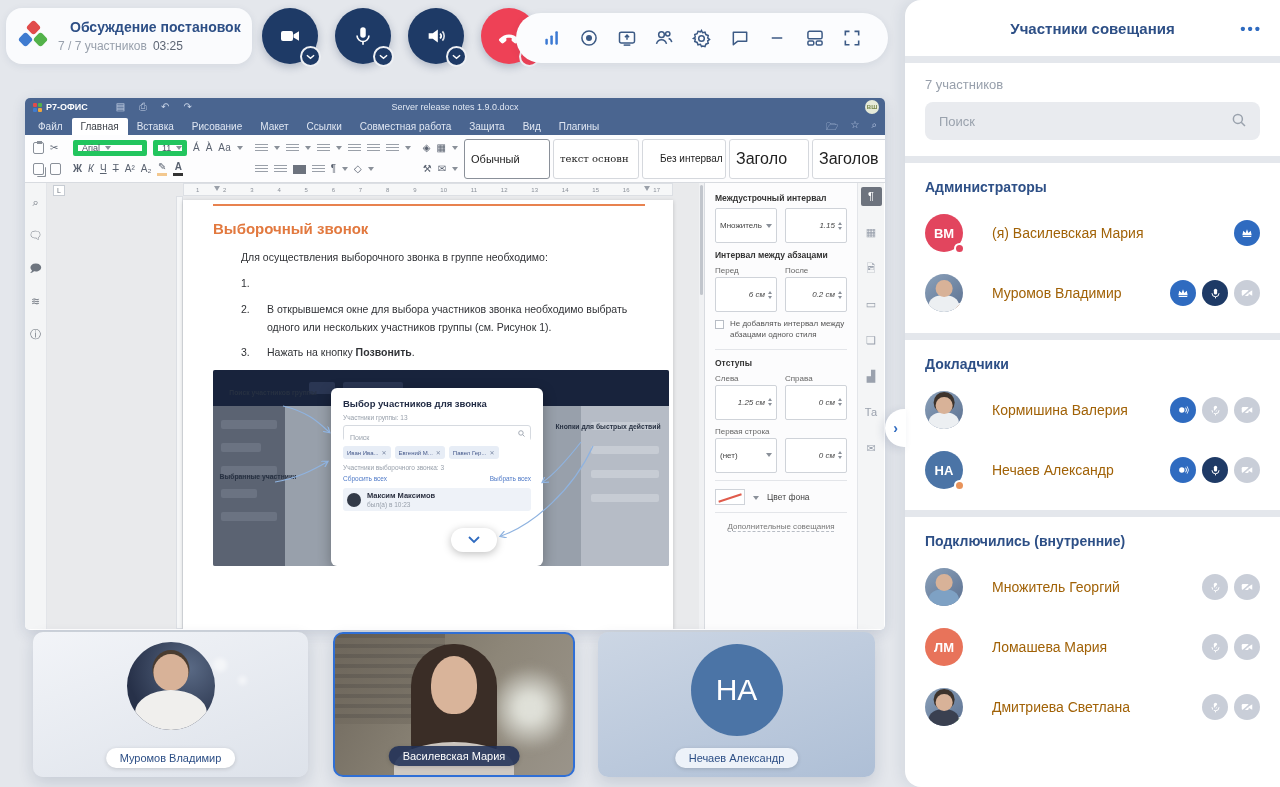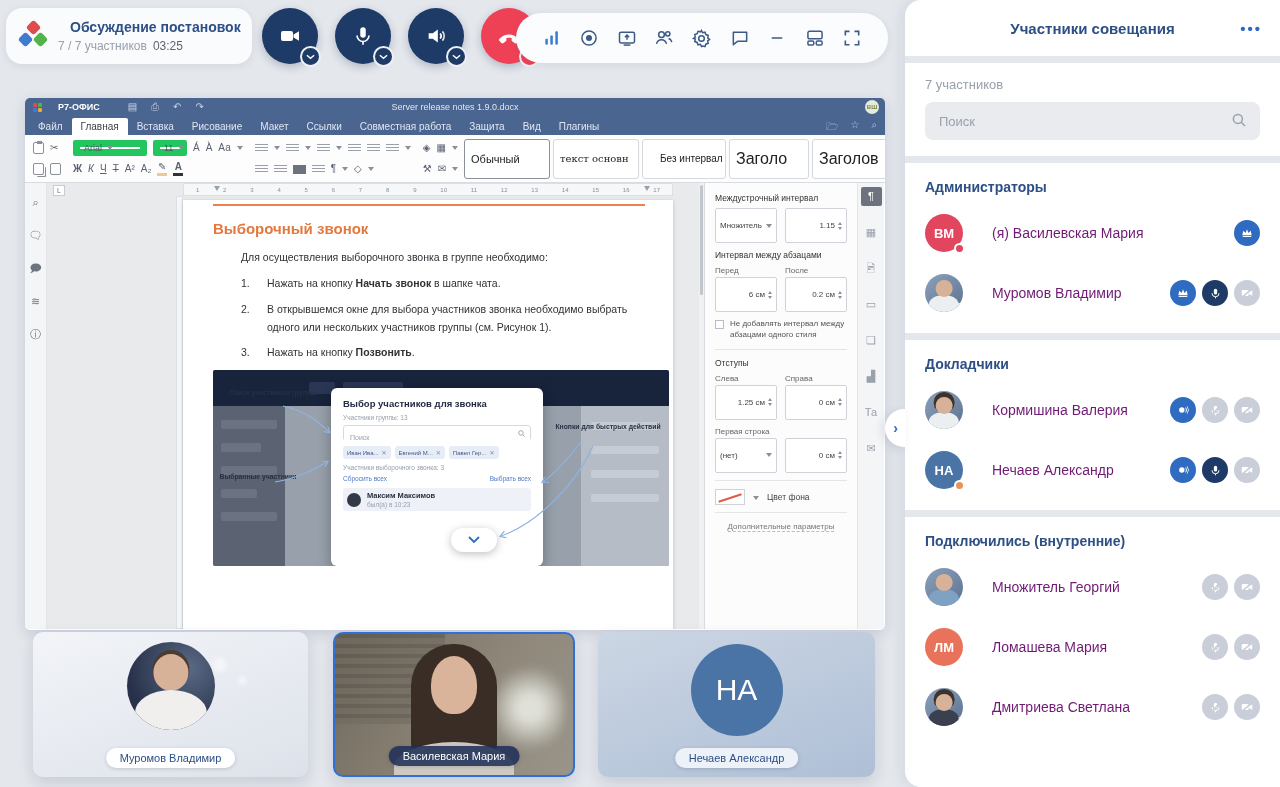--- a/index.html
+++ b/index.html
@@ -46,42 +46,42 @@
   .sb-search input::placeholder{color:#9aa2ad;}
   .sb-search .mag{position:absolute;right:12px;top:9px;}
   .sb-section{padding:16px 20px 18px;}
   .sb-sec-title{font-size:14px;font-weight:bold;color:#2d4f86;margin-bottom:16px;}
   .mrow{display:flex;align-items:center;height:44px;margin-bottom:16px;gap:15px;}
   .mrow:last-child{margin-bottom:0;}
   .avatar{width:38px;height:38px;border-radius:50%;position:relative;flex:0 0 auto;
     display:flex;align-items:center;justify-content:center;color:#fff;font-size:13px;font-weight:bold;}
   .avatar .dot{position:absolute;right:-2px;bottom:-2px;width:11px;height:11px;border-radius:50%;border:2px solid #fff;}
   .dot.orange{background:#e8935a;} .dot.green{background:#67b346;} .dot.red{background:#e2455e;}
-  .mname{flex:1;margin-left:14px;font-size:14px;color:#701a75;white-space:nowrap;overflow:hidden;}
+  .mname{flex:1;margin-left:14px;font-size:14px;color:#a16207;white-space:nowrap;overflow:hidden;}
   .badges{display:flex;gap:6px;}
   .bdg{width:26px;height:26px;border-radius:50%;display:flex;align-items:center;justify-content:center;cursor:pointer;}
   .bdg.blue{background:#2f6bc0;} .bdg.navy{background:#1e3a66;} .bdg.gray{background:#c9ced8;}
   
   .pa{overflow:hidden;background:linear-gradient(140deg,#8ba1ba,#5c7191);}
   .pa::before{content:"";position:absolute;top:16%;left:50%;transform:translateX(-50%);width:44%;height:44%;border-radius:50%;background:#d8b298;z-index:2;}
   .pa::after{content:"";position:absolute;top:56%;left:50%;transform:translateX(-50%);width:80%;height:52%;border-radius:50% 50% 0 0;background:#eceff2;z-index:1;}
   .pa.blueshirt::after{background:#7ea1c4;}
   .pa.darkshirt::after{background:#3a4050;}
   .pa.hair::before{box-shadow:0 -3px 0 2px #3d332c;}
   .av-red{background:#e2455e;} .av-blue{background:#4b74a6;} .av-orange{background:#e8735a;}
 
   .collapse-tab{left:885px;top:409px;width:21px;height:38px;background:#fff;border-radius:19px 0 0 19px;
     box-shadow:-3px 2px 8px rgba(30,50,90,.12);display:flex;align-items:center;justify-content:center;
     color:#2f6bc0;font-size:14px;font-weight:bold;cursor:pointer;z-index:5;}
 
   
   .editor{left:25px;top:98px;width:860px;height:532px;background:#fff;border-radius:5px;overflow:hidden;
     box-shadow:0 4px 14px rgba(30,50,90,.15);font-family:"Liberation Sans",sans-serif;}
   .ed-titlebar{height:18px;background:#4a6590;display:flex;align-items:center;padding:0 8px;position:relative;}
-  .ed-logo{display:flex;align-items:center;gap:16px;}
+  .ed-logo{display:flex;align-items:center;gap:4px;}
   .ed-logo .pin{width:9px;height:9px;position:relative;}
   .ed-logo .pin i{position:absolute;width:4px;height:4px;border-radius:1px;}
   .pin .p1{background:#e14b4b;left:0;top:0;} .pin .p2{background:#53b24a;right:0;top:0;}
   .pin .p3{background:#3f7bd0;left:0;bottom:0;} .pin .p4{background:#f0a73c;right:0;bottom:0;}
   .ed-appname{font-size:9px;font-weight:bold;color:#fff;}
   .ed-tb-icons{display:flex;gap:14px;margin-left:28px;color:#c6d2e6;font-size:10px;}
   .ed-tb-icons span{cursor:pointer;line-height:18px;}
   .ed-doctitle{position:absolute;left:0;right:0;text-align:center;font-size:9px;color:#dfe6f2;pointer-events:none;}
   .ed-user{position:absolute;right:6px;top:2px;width:14px;height:14px;border-radius:50%;background:#e6ead9;
     color:#77864a;font-size:6px;font-weight:bold;display:flex;align-items:center;justify-content:center;cursor:pointer;}
@@ -94,21 +94,21 @@
   .ed-toolbar{height:48px;border-bottom:1px solid #d8dbe0;display:flex;align-items:stretch;background:#fdfdfe;padding:2px 4px;}
   .tb-col{display:flex;flex-direction:column;justify-content:space-evenly;padding:0 4px;}
   .tb-row{display:flex;align-items:center;gap:6px;height:20px;}
   .tb-sep{width:1px;background:#e3e5e9;margin:3px 2px;}
   .gi{font-size:10px;color:#5a6270;cursor:pointer;line-height:1;}
   .gi.b{font-weight:bold;} .gi.i{font-style:italic;} .gi.u{text-decoration:underline;} .gi.s{text-decoration:line-through;}
   .lnicon{width:13px;height:9px;background:repeating-linear-gradient(#9aa0a9 0 1px,transparent 1px 3px);cursor:pointer;}
   .cssbox{width:11px;height:12px;border:1px solid #8a9099;border-radius:2px;position:relative;cursor:pointer;}
   .cssbox.clip::before{content:"";position:absolute;top:-2px;left:3px;width:5px;height:3px;background:#8a9099;}
   .cssbox.copy{box-shadow:2px 2px 0 -1px #fff,3px 3px 0 -1px #8a9099;}
-  .fsel{height:16px;border:7px solid #22c55e;border-radius:2px;display:flex;align-items:center;
+  .fsel{height:16px;border:5px solid #22c55e;border-radius:2px;display:flex;align-items:center;
     font-size:9px;color:#4a5361;padding:0 4px;gap:5px;cursor:pointer;background:#fff;}
   .tri{width:0;height:0;border-left:3px solid transparent;border-right:3px solid transparent;border-top:4px solid #8a9099;}
   .hl-bar{display:inline-block;width:10px;height:3px;background:#f3c88f;margin-top:1px;}
   .fc-bar{display:inline-block;width:10px;height:3px;background:#333;margin-top:1px;}
   .styles-gallery{display:flex;align-items:center;gap:3px;margin-left:auto;padding:2px;}
   .stybox{height:40px;background:#fff;border:1px solid #d5d8dd;border-radius:3px;display:flex;align-items:center;
     justify-content:center;padding:0 6px;cursor:pointer;white-space:nowrap;overflow:hidden;}
   .stybox.sel{border:1px solid #8a9099;}
   .sty-n{font-size:11px;color:#222;width:72px;}
   .sty-serif{font-family:"DejaVu Serif",serif;font-size:10px;color:#222;width:72px;}
@@ -169,26 +169,26 @@
   .p-status{font-size:6.5px;color:#98a0ab;}
   .fig-chevron{position:absolute;left:238px;top:158px;width:46px;height:24px;background:#fff;border-radius:12px;
     box-shadow:0 2px 8px rgba(0,0,0,.25);display:flex;align-items:center;justify-content:center;cursor:pointer;}
   .ann{position:absolute;font-size:6.8px;color:#273142;text-align:center;line-height:1.35;font-weight:bold;}
   .ann-svg{position:absolute;left:0;top:0;width:100%;height:100%;pointer-events:none;}
 
   
   .vscroll{width:5px;background:#f0f1f3;position:relative;}
   .vscroll i{position:absolute;top:2px;left:1px;width:3px;height:110px;background:#c1c5cc;border-radius:2px;}
   .spanel{width:153px;background:#fcfcfd;border-left:1px solid #d8dbe0;padding:10px 10px 0;font-size:8.5px;color:#444;}
-  .sp-title{font-weight:normal;color:#333;margin-bottom:5px;font-size:8.5px;}
+  .sp-title{font-weight:bold;color:#333;margin-bottom:5px;font-size:8.5px;}
   .sp-row{display:flex;gap:8px;margin-bottom:7px;}
   .sp-field{flex:1;height:35px;border:1px solid #cfd3d9;border-radius:2px;background:#fff;display:flex;
     align-items:center;justify-content:space-between;padding:0 4px;cursor:pointer;}
   .sp-field .val{font-size:8px;color:#444;}
-  .sp-field .val.r{width:100%;text-align:right;padding-right:3px;}
+  .sp-field .val.r{width:100%;text-align:right;padding-right:3px;font-style:italic;}
   .spin{display:flex;flex-direction:column;gap:2px;}
   .spin i{width:0;height:0;border-left:2.5px solid transparent;border-right:2.5px solid transparent;}
   .spin .up{border-bottom:3px solid #8a9099;} .spin .dn{border-top:3px solid #8a9099;}
   .sp-lbl{font-size:8px;color:#666;margin-bottom:2px;}
   .sp-check{display:flex;gap:6px;margin:2px 0 8px;}
   .cb{width:9px;height:9px;border:1px solid #b8bdc5;background:#fff;flex:0 0 auto;margin-top:1px;cursor:pointer;}
   .sp-check span{font-size:8px;color:#555;line-height:1.35;}
   .sp-hr{height:1px;background:#e3e5e9;margin:6px 0 8px;}
   .swatch{width:30px;height:16px;border:1px solid #cfd3d9;background:#fff;position:relative;cursor:pointer;}
   .swatch::after{content:"";position:absolute;left:2px;right:2px;top:50%;height:1.5px;background:#e05b4b;transform:rotate(-18deg);}
@@ -733,21 +733,20 @@
         <span class="h-marker right"></span>
       </div>
       <div class="v-ruler"></div>
 
       <div class="page">
         <div class="orange-rule"></div>
         <div class="doc-h1">Выборочный звонок</div>
         <p class="doc-p">Для осуществления выборочного звонка в группе необходимо:</p>
         <div class="doc-li">
             <span class="n">1.</span>
-            <span><span>Нажать на кнопку </span><b>Начать звонок</b><span> в шапке чата.</span></span>
           </div>
         <div class="doc-li">
             <span class="n">2.</span>
             <span><span>В открывшемся окне для выбора участников звонка необходимо выбрать одного или нескольких участников группы (см. Рисунок 1).</span></span>
           </div>
         <div class="doc-li">
             <span class="n">3.</span>
             <span><span>Нажать на кнопку </span><b>Позвонить</b><span>.</span></span>
           </div>
 
@@ -915,21 +914,21 @@
             </span>
           </div>
       </div>
       <div class="sp-hr"></div>
       <div class="sp-row" style="align-items:center;">
         <span class="swatch"></span>
           <span class="tri" style="margin-top:2px;"></span>
         <span style="font-size:8.5px;color:#444;">Цвет фона</span>
       </div>
       <div class="sp-hr"></div>
-      <div style="text-align:center;"><span class="sp-adv">Дополнительные параметры</span></div>
+      <div style="text-align:center;"><span class="sp-adv">Дополнительные совещания</span></div>
     </div>
 
     <div class="right-rail">
       <span class="act">¶</span>
       <span>▦</span>
       <span>🖻</span>
       <span>▭</span>
       <span>❏</span>
       <span>▟</span>
       <span>Та</span>

